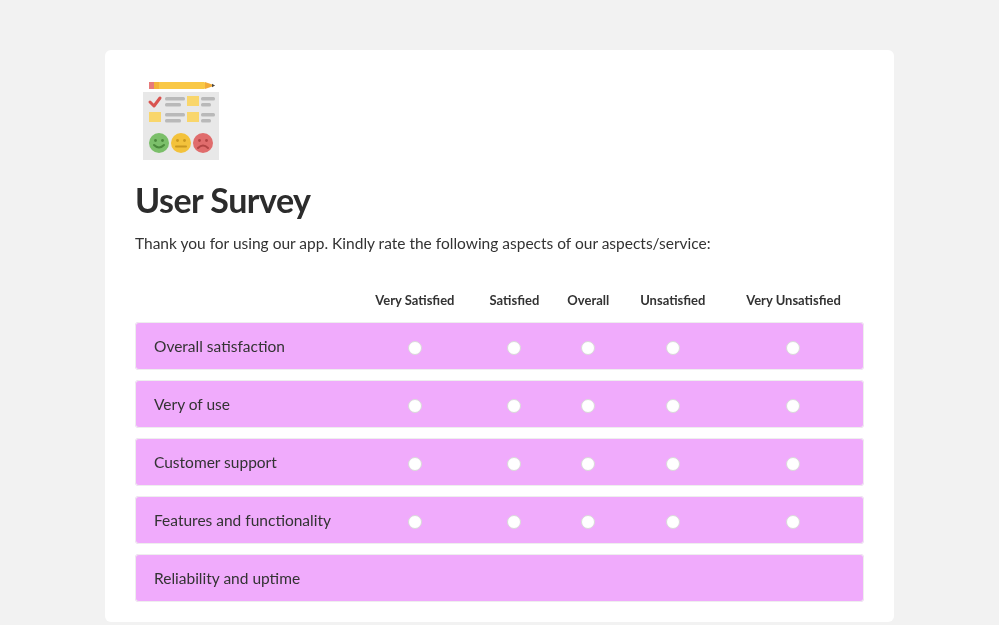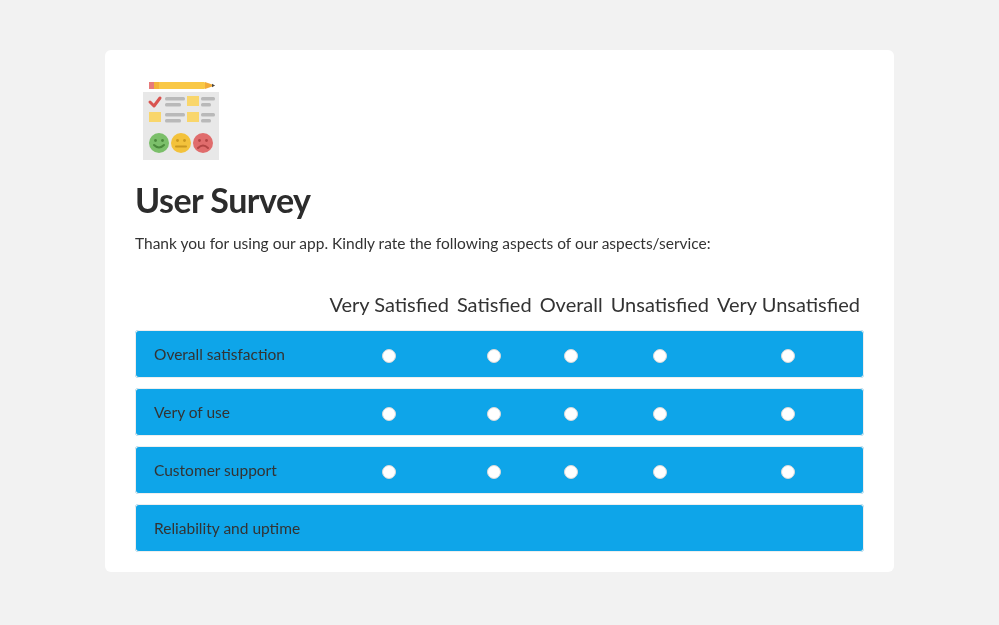--- a/index.html
+++ b/index.html
@@ -37,30 +37,30 @@
     font-size: 15.5px;
     color: #333;
     margin-bottom: 24px;
   }
   table {
     width: 100%;
     border-collapse: separate;
     border-spacing: 0 10px;
   }
   thead th {
-    font-weight: 400;
-    font-size: 20px;
+    font-weight: 700;
+    font-size: 13px;
     color: #333;
     padding: 6px 4px 4px 4px;
     text-align: center;
     white-space: nowrap;
   }
   thead th:first-child { text-align: left; }
   tbody tr {
-    background: #0ea5e9;
+    background: #f0abfc;
     margin-top: 44px;
   }
   tbody td {
     border-top: 1px solid #eee;
     border-bottom: 1px solid #eee;
     padding: 14px 10px;
     font-size: 15.5px;
     vertical-align: middle;
   }
   tbody td:first-child {
@@ -174,20 +174,28 @@
           </tr>
           <tr>
             <td>Customer support</td>
             <td class="opt"><input type="radio" name="row2" class="radio" style=""></td>
             <td class="opt"><input type="radio" name="row2" class="radio" style=""></td>
             <td class="opt"><input type="radio" name="row2" class="radio" style=""></td>
             <td class="opt"><input type="radio" name="row2" class="radio" style=""></td>
             <td class="opt"><input type="radio" name="row2" class="radio" style=""></td>
           </tr>
           <tr>
+            <td>Features and functionality</td>
+            <td class="opt"><input type="radio" name="row3" class="radio" style=""></td>
+            <td class="opt"><input type="radio" name="row3" class="radio" style=""></td>
+            <td class="opt"><input type="radio" name="row3" class="radio" style=""></td>
+            <td class="opt"><input type="radio" name="row3" class="radio" style=""></td>
+            <td class="opt"><input type="radio" name="row3" class="radio" style=""></td>
+          </tr>
+          <tr>
             <td>Reliability and uptime</td>
             <td class="opt"></td>
             <td class="opt"></td>
             <td class="opt"></td>
             <td class="opt"></td>
             <td class="opt"></td>
           </tr>
         </tbody>
     </table>
 

